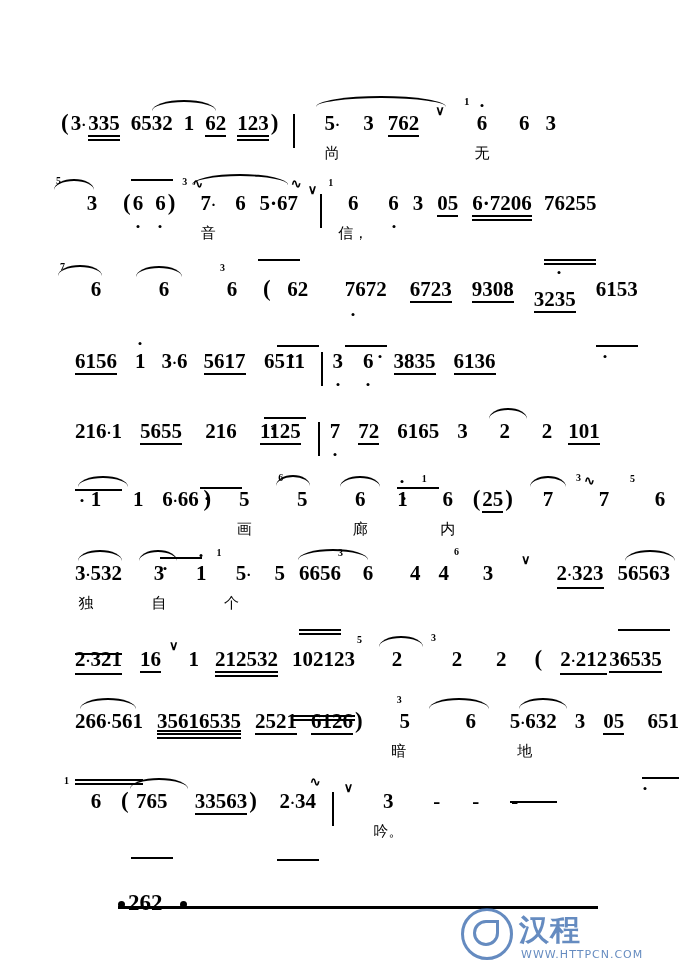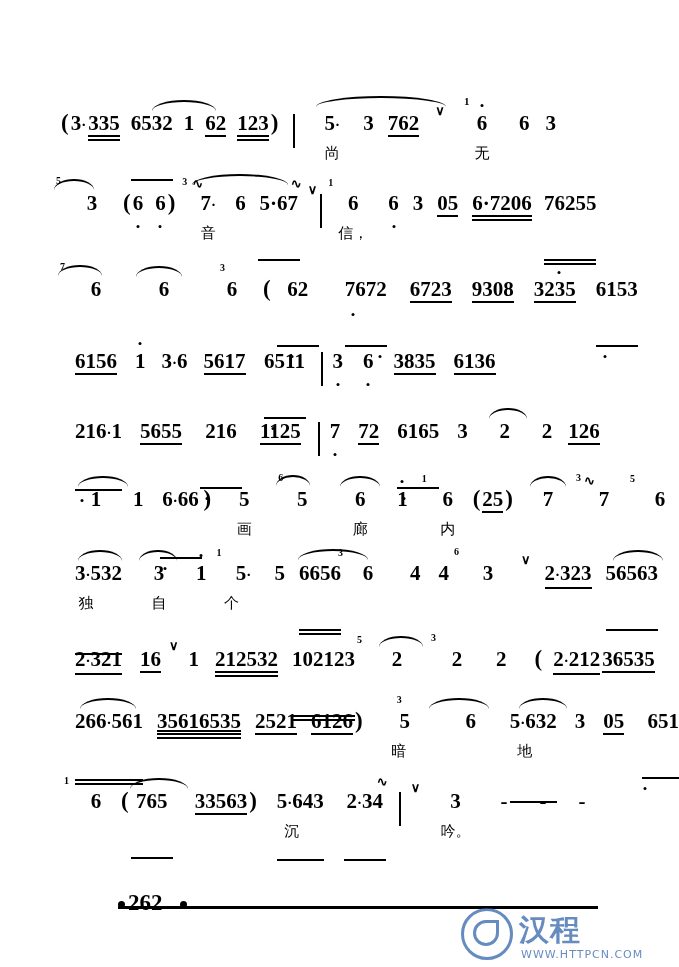--- a/index.html
+++ b/index.html
@@ -299,21 +299,21 @@
       <div class="cell b1" style="margin-left:24px;position:relative;">7672
         <div class="lowdot" style="left:36px;"></div>
       </div>
     </div>
 
     <div class="barline" style="margin-left:12px;"></div>
 
     <div class="measure">
       <div class="cell b1">6723</div>
       <div class="cell b1" style="margin-left:18px;">9308</div>
-      <div class="cell b1" style="margin-left:18px;">3235</div>
+      <div class="cell b1" style="margin-left:18px;margin-top:10px;">3235</div>
       <div class="cell b1" style="margin-left:18px;position:relative;">6153
         <div class="lowdot" style="left:10px;"></div>
       </div>
     </div>
   </div>
 
   <div class="row" style="top:350px;">
     <div class="measure" style="margin-left:14px;">
       <div class="cell b1">6156</div>
       <div class="cell" style="margin-left:16px;position:relative;">1<div class="highdot"></div></div>
@@ -352,21 +352,21 @@
       <div class="cell" style="position:relative;">7<div class="lowdot"></div></div>
       <div class="cell b1" style="margin-left:16px;">72</div>
       <div class="cell b1" style="margin-left:16px;position:relative;">6165
         <div class="lowdot" style="left:8px;"></div>
       </div>
       <div class="cell" style="margin-left:16px;">3</div>
       <div class="cell" style="margin-left:14px;position:relative;">2
         <div class="slur" style="left:6px;width:38px;top:-12px;"></div>
       </div>
       <div class="cell" style="margin-left:14px;">2</div>
-      <div class="cell b1" style="margin-left:14px;">126</div>
+      <div class="cell b1" style="margin-left:14px;">101</div>
     </div>
   </div>
 
   <div class="row" style="top:488px;">
     <div class="measure" style="margin-left:14px;">
       <div class="cell" style="position:relative;">1
         <div class="slur" style="left:4px;width:50px;top:-12px;"></div>
       </div>
       <div class="cell" style="margin-left:14px;">1</div>
       <div class="cell b1" style="margin-left:14px;position:relative;">6<span style="font-size:15px;">·</span>66
@@ -437,21 +437,21 @@
 
     <div class="barline" style="margin-left:10px;"></div>
 
     <div class="measure">
       <div class="cell">4</div>
       <div class="cell" style="margin-left:16px;">4</div>
       <div class="cell" style="margin-left:16px;position:relative;">3
         <div class="orn" style="left:-12px;top:-16px;font-size:10px;">6</div>
       </div>
       <div class="cell" style="margin-left:10px;font-size:13px;position:relative;top:-13px;">∨</div>
-      <div class="cell b1" style="margin-left:12px;font-family:Liberation Serif, serif;">2<span style="font-size:15px;">·</span>323</div>
+      <div class="cell b1" style="margin-left:24px;font-family:Liberation Serif, serif;">2<span style="font-size:15px;">·</span>323</div>
       <div class="cell b1" style="margin-left:12px;position:relative;">56563
         <div class="slur" style="left:8px;width:50px;top:-12px;"></div>
       </div>
     </div>
   </div>
 
   <div class="row" style="top:648px;">
     <div class="measure" style="margin-left:14px;">
       <div class="cell b1">2<span style="font-size:15px;">·</span>321</div>
       <div class="cell b1" style="margin-left:16px;">16</div>
@@ -467,21 +467,21 @@
 
     <div class="measure">
       <div class="cell" style="position:relative;">2
         <div class="slur" style="left:4px;width:44px;top:-12px;"></div>
       </div>
       <div class="cell" style="margin-left:16px;position:relative;">2
         <div class="orn" style="left:-4px;top:-16px;font-size:10px;">3</div>
       </div>
       <div class="cell" style="margin-left:16px;">2</div>
       <div class="cell" style="margin-left:26px;font-size:23px;">(</div>
-      <div class="cell b1" style="margin-left:9px;">2<span style="font-size:15px;">·</span>212</div>
+      <div class="cell b1" style="margin-left:16px;">2<span style="font-size:15px;">·</span>212</div>
       <div class="cell b1" style="margin-left:0;">36535</div>
     </div>
   </div>
 
   <div class="row" style="top:710px;">
     <div class="measure" style="margin-left:14px;">
       <div class="cell b2" style="position:relative;">266<span style="font-size:15px;">·</span>561
         <div class="slur" style="left:6px;width:56px;top:-12px;"></div>
       </div>
       <div class="cell b2" style="margin-left:12px;text-decoration:underline;">35616535</div>
@@ -516,23 +516,20 @@
     <div class="measure" style="margin-left:14px;">
       <div class="cell" style="position:relative;">6
         <div class="orn" style="left:-10px;top:-15px;font-size:10px;">1</div>
       </div>
       <div class="cell" style="font-size:23px;margin-left:2px;">(</div>
       <div class="cell b1" style="position:relative;">765
         <div class="slur" style="left:0px;width:58px;top:-12px;"></div>
       </div>
       <div class="cell b1" style="margin-left:20px;">33563</div>
       <div class="cell" style="font-size:23px;">)</div>
-      <div class="cell b1" style="margin-left:18px;position:relative;">5<span style="font-size:15px;">·</span>643
-        <div class="lyric" style="left:16px;">沉</div>
-      </div>
       <div class="cell b1" style="margin-left:18px;position:relative;">2<span style="font-size:15px;">·</span>34
         <div class="trill" style="left:34px;top:-14px;">∿</div>
       </div>
     </div>
 
     <div class="barline" style="margin-left:12px;"></div>
 
     <div class="measure">
       <div class="cell" style="font-size:13px;position:relative;top:-13px;">∨</div>
       <div class="cell" style="margin-left:12px;position:relative;">3

